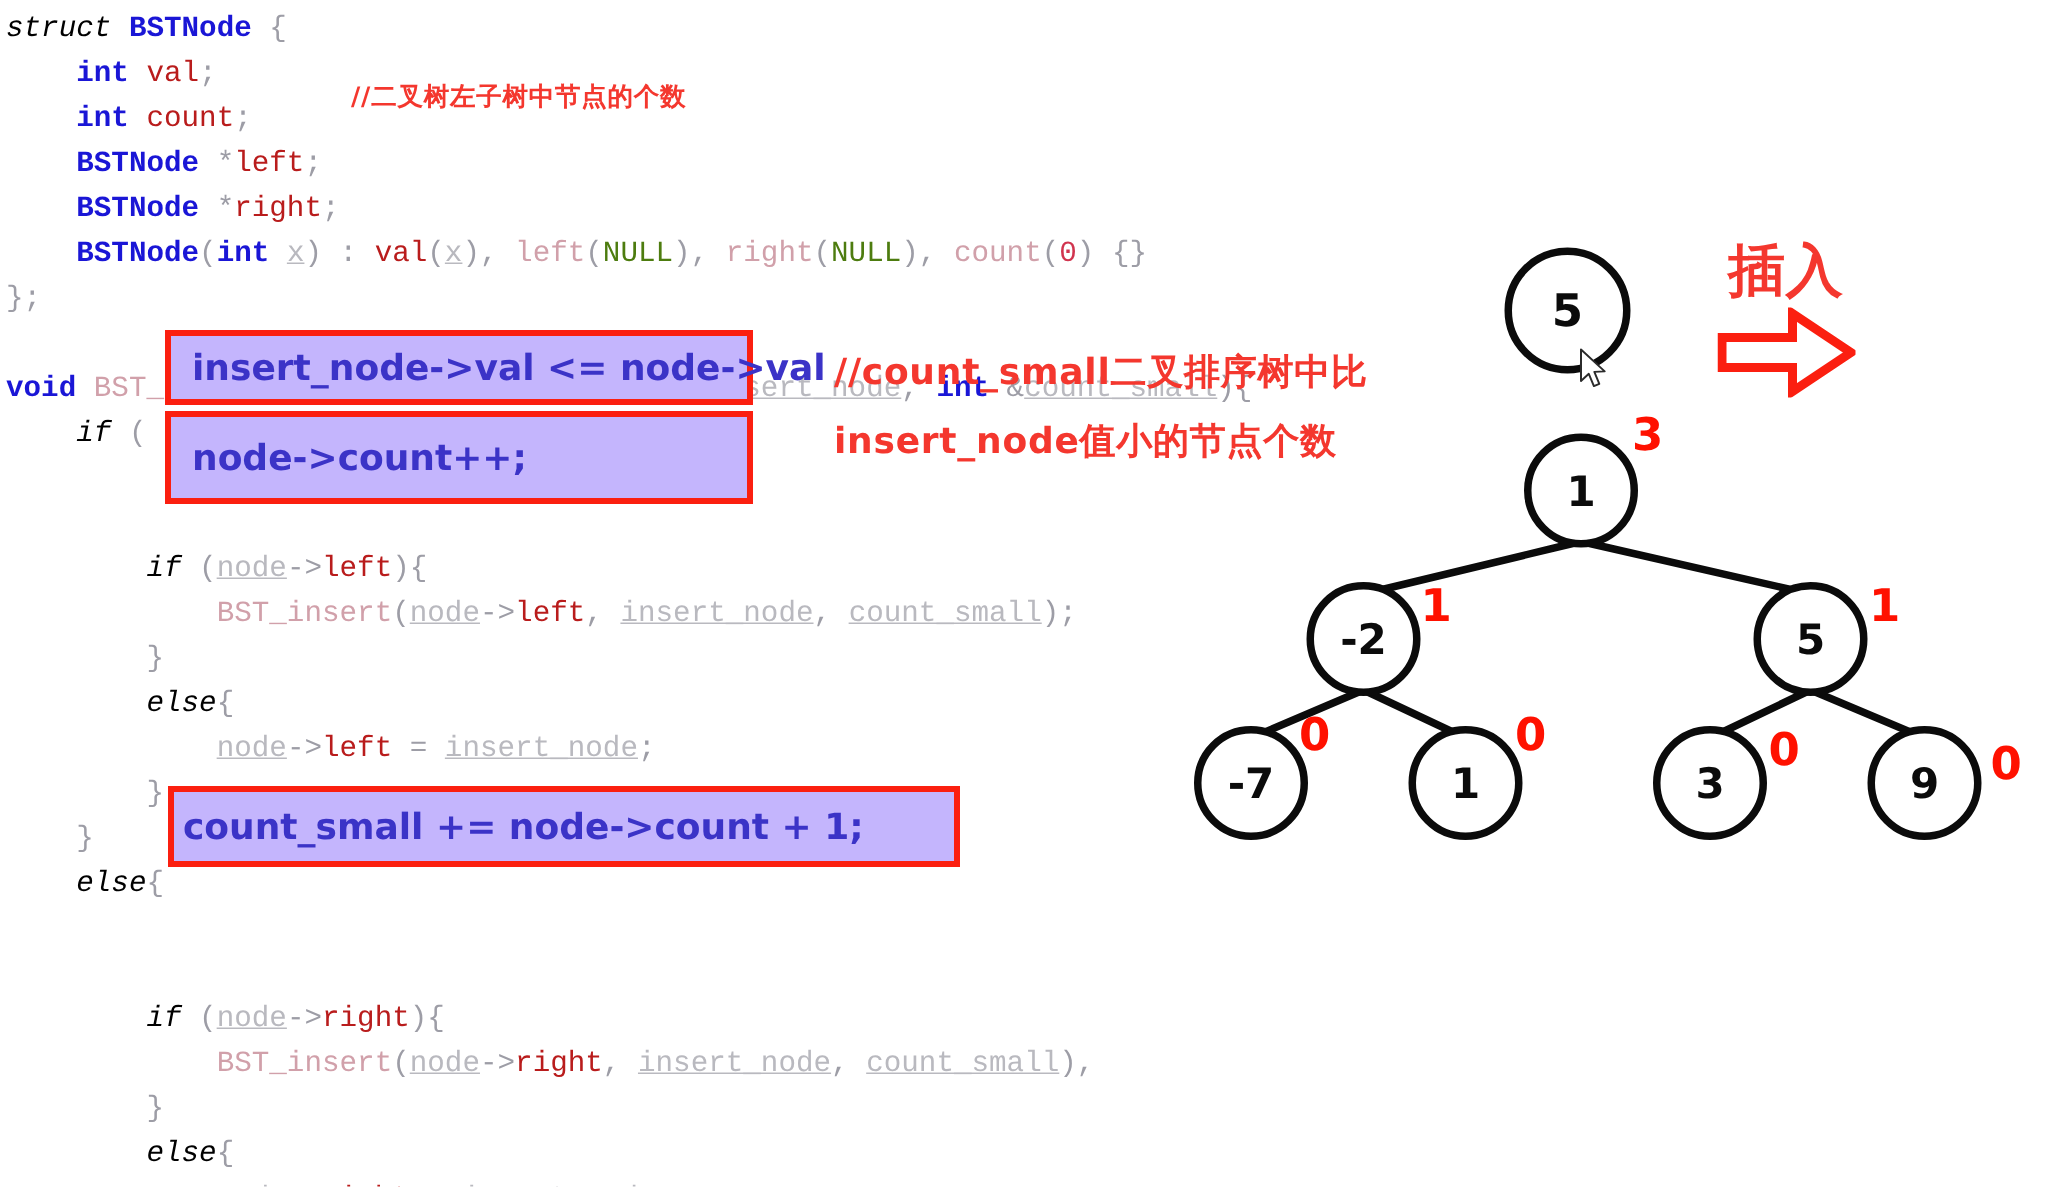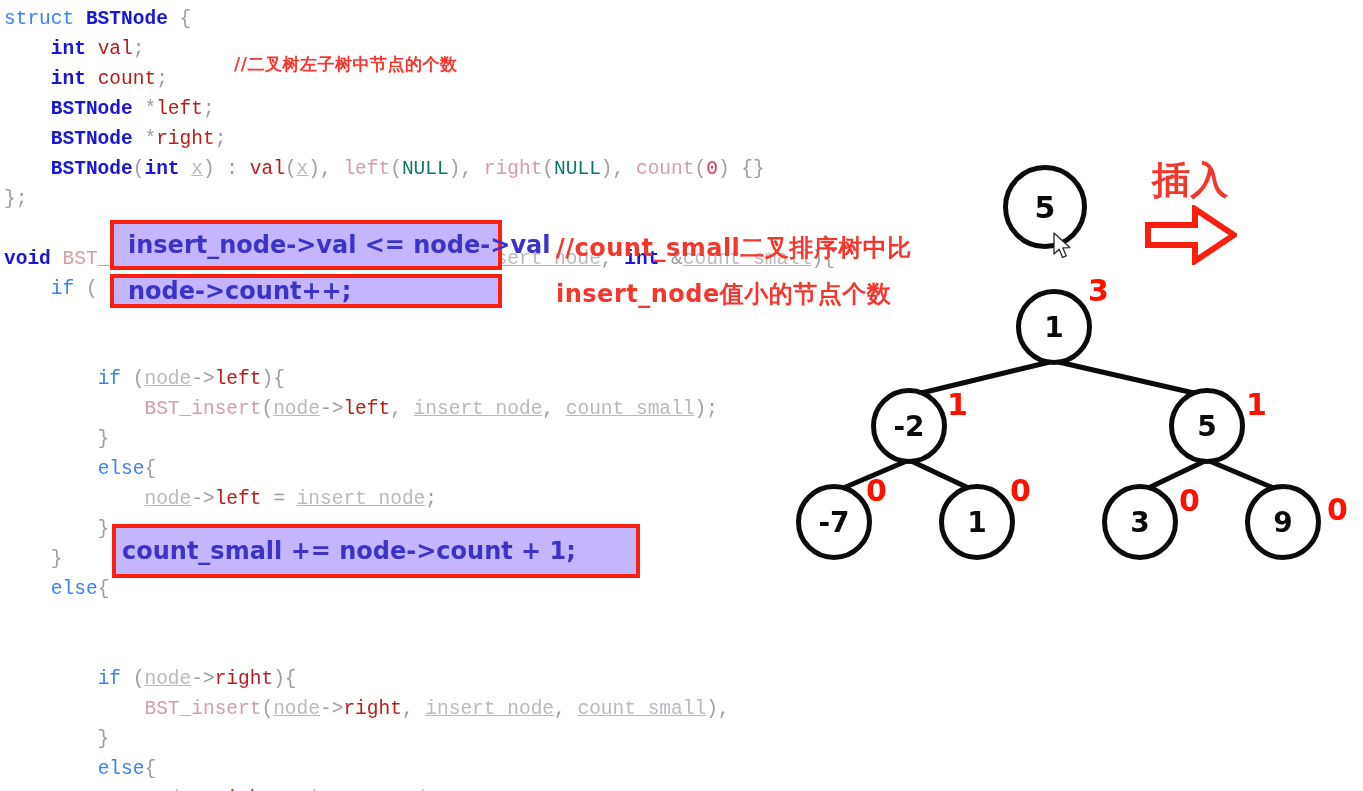--- a/index.html
+++ b/index.html
@@ -9,28 +9,28 @@
     -webkit-font-smoothing:antialiased;
   }
 
   
   #code{
     position:absolute;left:0;top:0;width:980px;height:791px;
     font-family:"Liberation Mono","DejaVu Sans Mono",monospace;
     font-size:19.5px;line-height:30px;white-space:pre;
   }
   .ln{height:30px;position:relative;white-space:pre;}
-  .kw   {color:#3b82f6;}            
+  .kw   {color:#000000;font-style:italic;}            
   .typ  {color:#1a16d6;font-weight:bold;}   
   .id   {color:#b91c1c;}            
   .idu  {color:#b9b9bf;text-decoration:underline;text-decoration-color:#b9b9bf;}
   .fn   {color:#d1a0aa;}
   .punc {color:#9d9da6;}
   .num  {color:#d1344e;}
-  .nul  {color:#0f766e;}
+  .nul  {color:#4d7c0f;}
   .brc  {color:#9d9da6;}
 
   
   .annot{
     position:absolute;color:#f4372e;font-weight:bold;
     font-family:"DejaVu Sans","Liberation Sans",sans-serif;
     letter-spacing:.5px;white-space:pre;
   }
 
   
@@ -61,21 +61,21 @@
 </style>
 </head>
 <body>
 
 <div id="code" style="padding-left: 0px; top: 4px; left: 4px;"><div class="ln"><span class="kw">struct </span><span class="typ">BSTNode</span><span class="brc"> {</span></div><div class="ln"><span class="punc">    </span><span class="typ">int</span><span class="punc"> </span><span class="id">val</span><span class="punc">;</span></div><div class="ln"><span class="punc">    </span><span class="typ">int</span><span class="punc"> </span><span class="id">count</span><span class="punc">;</span></div><div class="ln"><span class="punc">    </span><span class="typ">BSTNode</span><span class="punc"> *</span><span class="id">left</span><span class="punc">;</span></div><div class="ln"><span class="punc">    </span><span class="typ">BSTNode</span><span class="punc"> *</span><span class="id">right</span><span class="punc">;</span></div><div class="ln"><span class="punc">    </span><span class="typ">BSTNode</span><span class="punc">(</span><span class="typ">int</span><span class="punc"> </span><span class="idu">x</span><span class="punc">) : </span><span class="id">val</span><span class="punc">(</span><span class="idu">x</span><span class="punc">), </span><span class="fn">left</span><span class="punc">(</span><span class="nul">NULL</span><span class="punc">), </span><span class="fn">right</span><span class="punc">(</span><span class="nul">NULL</span><span class="punc">), </span><span class="fn">count</span><span class="punc">(</span><span class="num">0</span><span class="brc">) {}</span></div><div class="ln"><span class="brc">};</span></div><div class="ln"><span class="punc"></span></div><div class="ln"><span class="typ">void</span><span class="punc"> </span><span class="fn">BST_insert</span><span class="punc">(</span><span class="typ">BSTNode</span><span class="punc"> *</span><span class="idu">node</span><span class="punc">, </span><span class="typ">BSTNode</span><span class="punc"> *</span><span class="idu">insert_node</span><span class="punc">, </span><span class="typ">int</span><span class="punc"> &amp;</span><span class="idu">count_small</span><span class="brc">){</span></div><div class="ln"><span class="punc">    </span><span class="kw">if</span><span class="punc"> (</span></div><div class="ln"><span class="punc"></span></div><div class="ln"><span class="punc"></span></div><div class="ln"><span class="punc">        </span><span class="kw">if</span><span class="punc"> (</span><span class="idu">node</span><span class="punc">-&gt;</span><span class="id">left</span><span class="brc">){</span></div><div class="ln"><span class="punc">            </span><span class="fn">BST_insert</span><span class="punc">(</span><span class="idu">node</span><span class="punc">-&gt;</span><span class="id">left</span><span class="punc">, </span><span class="idu">insert_node</span><span class="punc">, </span><span class="idu">count_small</span><span class="punc">);</span></div><div class="ln"><span class="brc">        }</span></div><div class="ln"><span class="punc">        </span><span class="kw">else</span><span class="brc">{</span></div><div class="ln"><span class="punc">            </span><span class="idu">node</span><span class="punc">-&gt;</span><span class="id">left</span><span class="punc"> = </span><span class="idu">insert_node</span><span class="punc">;</span></div><div class="ln"><span class="brc">        }</span></div><div class="ln"><span class="brc">    }</span></div><div class="ln"><span class="punc">    </span><span class="kw">else</span><span class="brc">{</span></div><div class="ln"><span class="punc"></span></div><div class="ln"><span class="punc"></span></div><div class="ln"><span class="punc">        </span><span class="kw">if</span><span class="punc"> (</span><span class="idu">node</span><span class="punc">-&gt;</span><span class="id">right</span><span class="brc">){</span></div><div class="ln"><span class="punc">            </span><span class="fn">BST_insert</span><span class="punc">(</span><span class="idu">node</span><span class="punc">-&gt;</span><span class="id">right</span><span class="punc">, </span><span class="idu">insert_node</span><span class="punc">, </span><span class="idu">count_small</span><span class="punc">),</span></div><div class="ln"><span class="brc">        }</span></div><div class="ln"><span class="punc">        </span><span class="kw">else</span><span class="brc">{</span></div><div class="ln"><span class="punc">            </span><span class="idu">node</span><span class="punc">-&gt;</span><span class="id">right</span><span class="punc"> = </span><span class="idu">insert_node</span><span class="punc">;</span></div></div>
 
 <div id="boxes">
     <div class="hlbox" style="left: 110px; top: 220px; width: 392px; height: 50px; border-color: rgb(251, 31, 16);">
       <span class="hltext" style="color: rgb(59, 51, 199); padding-left: 14px;">insert_node-&gt;val &lt;= node-&gt;val</span>
     </div>
-    <div class="hlbox" style="left: 110px; top: 274px; width: 392px; height: 34px; border-color: rgb(251, 31, 16);">
+    <div class="hlbox" style="left: 110px; top: 274px; width: 392px; height: 62px; border-color: rgb(251, 31, 16);">
       <span class="hltext" style="color: rgb(59, 51, 199); padding-left: 14px;">node-&gt;count++;</span>
     </div>
     <div class="hlbox" style="left: 112px; top: 524px; width: 528px; height: 54px; border-color: rgb(251, 31, 16);">
       <span class="hltext" style="color: rgb(59, 51, 199); padding-left: 6px;">count_small += node-&gt;count + 1;</span>
     </div>
   </div>
 
 <div id="annots">
     <div class="annot" style="left: 234px; top: 53px; font-size: 17px; color: rgb(244, 55, 46);">//二叉树左子树中节点的个数</div>
     <div class="annot" style="left: 556px; top: 232px; font-size: 24px; color: rgb(244, 55, 46);">//count_small二叉排序树中比</div>

